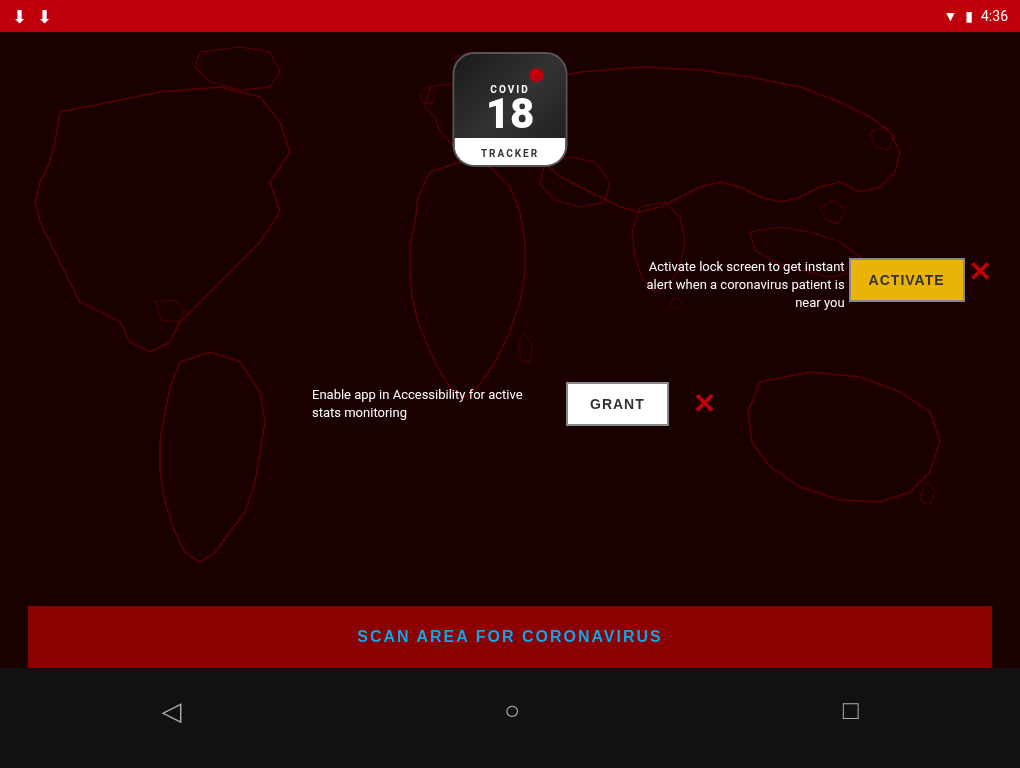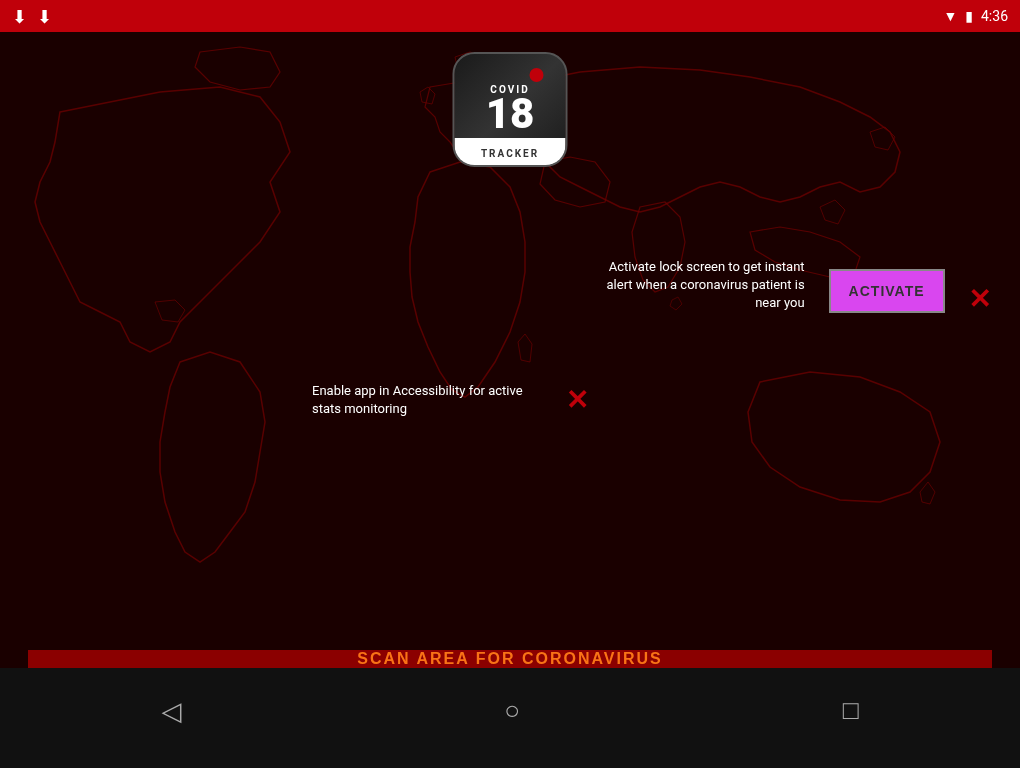--- a/index.html
+++ b/index.html
@@ -130,35 +130,35 @@
       top: 14px;
       right: 22px;
     }
 
     
     #lock-screen-notification {
       position: absolute;
       top: 258px;
       right: 28px;
       display: flex;
-      align-items: flex-end;
-      gap: 24px;
+      align-items: flex-start;
+      gap: 4px;
       z-index: 10;
     }
 
     .notification-text {
       color: white;
       font-size: 13px;
       text-align: right;
       max-width: 220px;
       line-height: 1.4;
     }
 
     .activate-button {
-      background: #d946ef;
+      background: #eab308;
       color: #333;
       border: 2px solid #888;
       padding: 12px 18px;
       font-size: 14px;
       font-weight: bold;
       letter-spacing: 1px;
       cursor: pointer;
       white-space: nowrap;
     }
 
@@ -199,22 +199,23 @@
       bottom: 100px;
       left: 0;
       right: 0;
       padding: 0 28px;
       z-index: 10;
     }
 
     #scan-button {
       width: 100%;
       background: #8b0000;
-      color: #f97316;
+      color: #0ea5e9;
       border: none;
+      padding: 22px;
       font-size: 16px;
       font-weight: bold;
       letter-spacing: 2px;
       cursor: pointer;
       text-align: center;
     }
 
     
     #nav-bar {
       position: absolute;
@@ -321,20 +322,21 @@
 </div>
 
 <div id="lock-screen-notification">
   <span class="notification-text">Activate lock screen to get instant alert when a coronavirus patient is near you</span>
   <button class="activate-button">ACTIVATE</button>
   <span class="close-x">✕</span>
 </div>
 
 <div id="accessibility-notification">
   <span class="notification-text" style="text-align:left; color: white; font-size: 13px; line-height: 1.4; max-width: 230px;">Enable app in Accessibility for active stats monitoring</span>
+  <button class="grant-button">GRANT</button>
   <span class="close-x">✕</span>
 </div>
 
 <div id="scan-button-container">
   <button id="scan-button">SCAN AREA FOR CORONAVIRUS</button>
 </div>
 
 <div id="nav-bar">
   <span class="nav-icon">◁</span>
   <span class="nav-icon">○</span>

